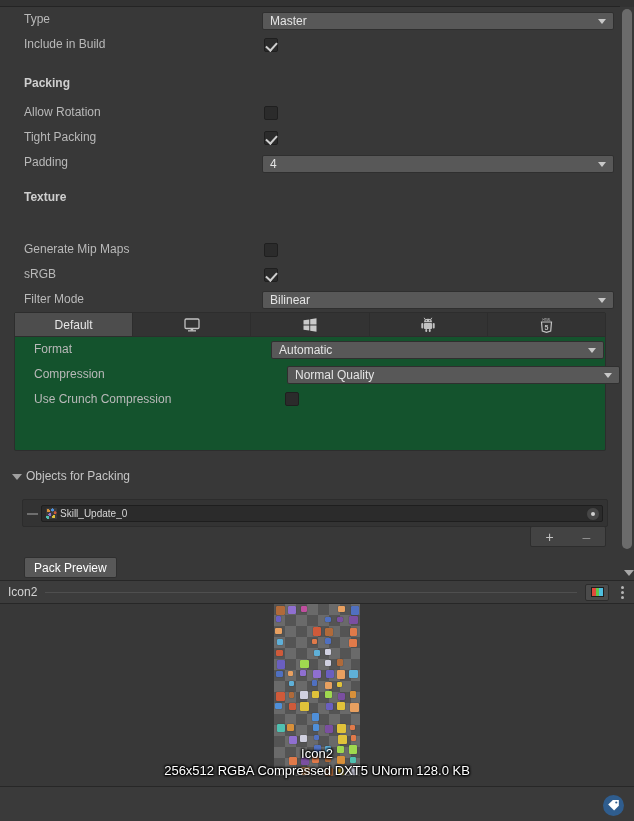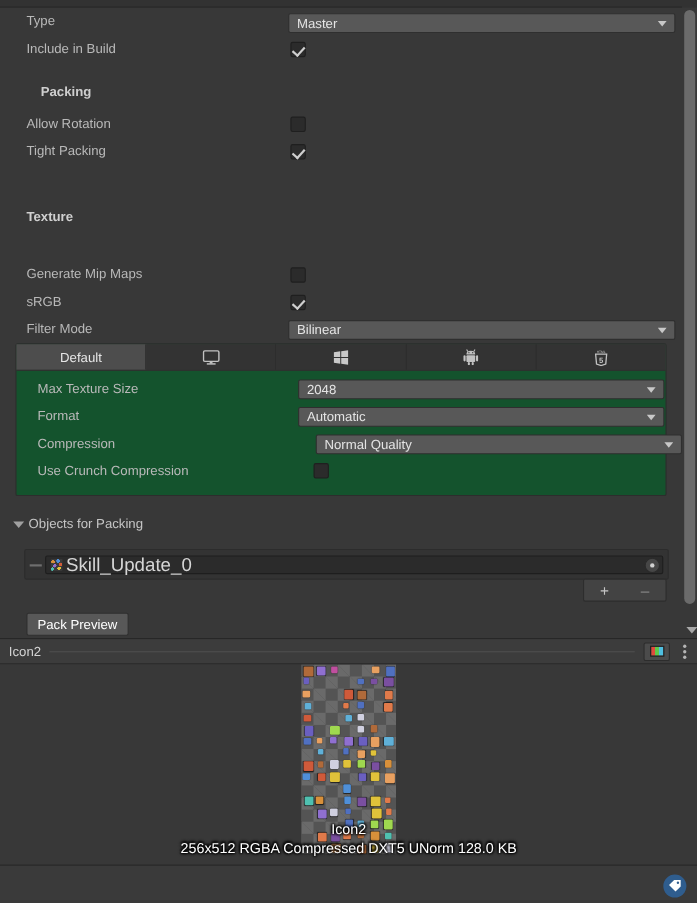--- a/index.html
+++ b/index.html
@@ -92,21 +92,21 @@
     width:11px; height:11px; margin-left:4px; flex:none; border-radius:1px;
     background:
       radial-gradient(circle at 20% 25%, #d8903a 0 1.5px, transparent 1.6px),
       radial-gradient(circle at 62% 18%, #4f8fd8 0 1.5px, transparent 1.6px),
       radial-gradient(circle at 82% 45%, #cf5a3a 0 1.5px, transparent 1.6px),
       radial-gradient(circle at 35% 58%, #8f6fd0 0 1.5px, transparent 1.6px),
       radial-gradient(circle at 70% 78%, #e0c23a 0 1.5px, transparent 1.6px),
       radial-gradient(circle at 15% 85%, #4fc0b0 0 1.5px, transparent 1.6px),
       #3a3a3a;
   }
-  .objname { margin-left:3px; font-size:17px; color:#d6d6d6; }
+  .objname { margin-left:3px; font-size:10px; color:#d6d6d6; }
   .picker {
     position:absolute; right:2px; top:1px; width:14px; height:14px;
     border-radius:50%; background:#464646; border:1px solid #2a2a2a;
     display:flex; align-items:center; justify-content:center;
   }
   .picker i { width:4px; height:4px; border-radius:50%; background:#d0d0d0; }
 
   .addrem {
     position:absolute; left:530px; top:519px; width:76px; height:21px;
     background:#434343; border:1px solid #2d2d2d; border-radius:2px;
@@ -193,34 +193,41 @@
         <span class="dd-val">Master</span>
         <span class="caret"></span>
       </div>
     </div>
 
     <div class="row" style="top:25px;position:absolute;left:0;width:620px;">
       <div class="lbl">Include in Build</div>
       <div class="cb on" style="left:264px; top:6px;"></div>
     </div>
 
-    <div class="row" style="top:65px;position:absolute;left:13px;width:620px;text-decoration:underline;">
+    <div class="row" style="top:65px;position:absolute;left:0;width:620px;text-decoration:underline;">
       <div class="hdr">Packing</div>
     </div>
 
     <div class="row" style="top:93px;position:absolute;left:0;width:620px;">
       <div class="lbl">Allow Rotation</div>
       <div class="cb" style="left:264px; top:6px;"></div>
     </div>
 
     <div class="row" style="top:118px;position:absolute;left:0;width:620px;text-align:right;">
       <div class="lbl">Tight Packing</div>
       <div class="cb on" style="left:264px; top:6px;"></div>
     </div>
 
+    <div class="row" style="top:143px;position:absolute;left:0;width:620px;">
+      <div class="lbl">Padding</div>
+      <div class="dd" style="left:262px; top:5px; width:352px;">
+        <span class="dd-val">4</span>
+        <span class="caret"></span>
+      </div>
+    </div>
 
     <div class="row" style="top:179px;position:absolute;left:0;width:620px;text-decoration:underline;">
       <div class="hdr">Texture</div>
     </div>
 
 
     <div class="row" style="top:230px;position:absolute;left:0;width:620px;">
       <div class="lbl">Generate Mip Maps</div>
       <div class="cb" style="left:264px; top:6px;"></div>
     </div>
@@ -282,27 +289,20 @@
           <span>
             <svg width="13" height="16" viewBox="0 0 13 16">
               <text x="6.5" y="3.6" font-size="3" fill="#c2c2c2" text-anchor="middle" font-family="Liberation Sans, sans-serif">HTML</text>
               <path d="M1.5 5 L11.5 5 L10.7 14 L6.5 15.4 L2.3 14 Z" fill="none" stroke="#c2c2c2" stroke-width="1.2"></path>
               <text x="6.5" y="12.6" font-size="7" fill="#c2c2c2" text-anchor="middle" font-family="Liberation Sans, sans-serif" font-weight="bold">5</text>
             </svg>
           </span>
         </div>
       </div>
 
-      <div class="plat-row" style="margin-top:4px;">
-        <div class="plat-lbl">Max Texture Size</div>
-        <div class="dd" style="left:256px; top:4px; width:333px;">
-          <span class="dd-val">2048</span>
-          <span class="caret"></span>
-        </div>
-      </div>
 
       <div class="plat-row">
         <div class="plat-lbl">Format</div>
         <div class="dd" style="left:256px; top:4px; width:333px;">
           <span class="dd-val">Automatic</span>
           <span class="caret"></span>
         </div>
       </div>
 
       <div class="plat-row">

